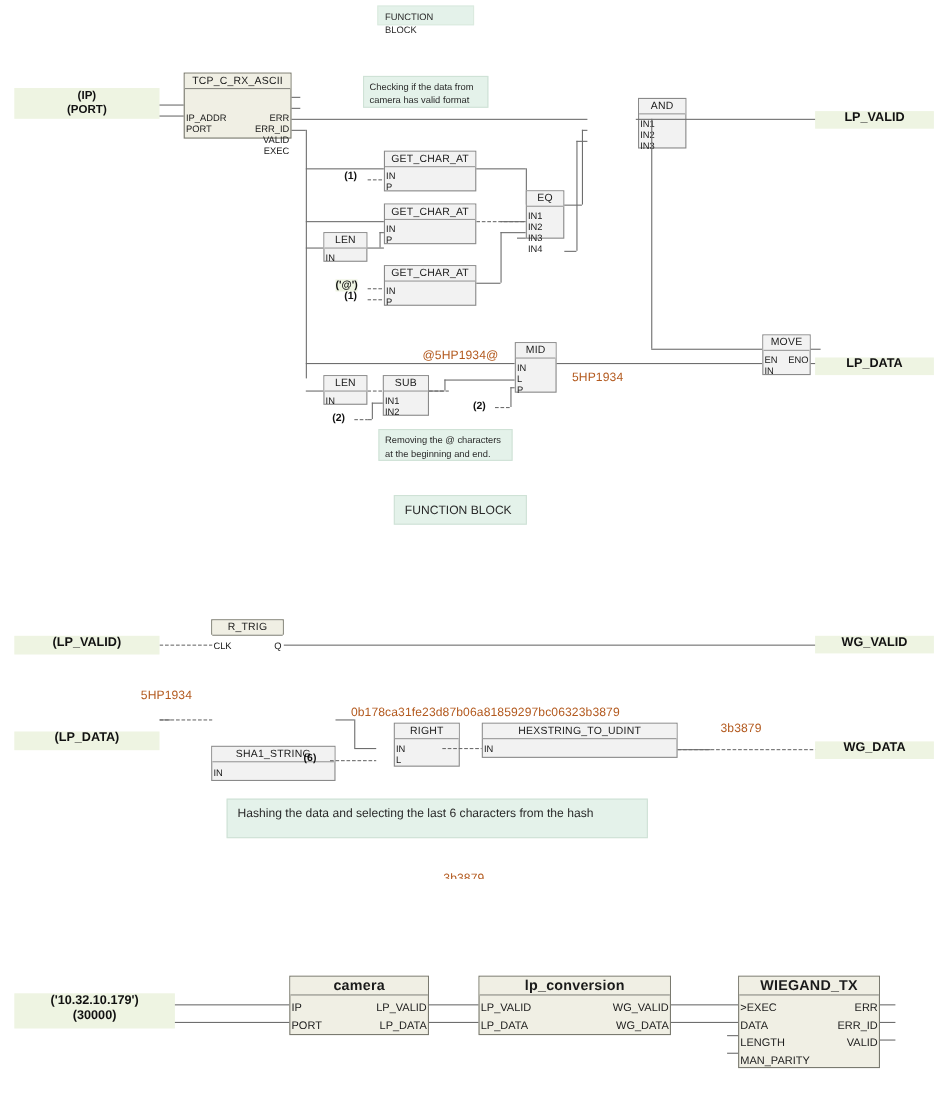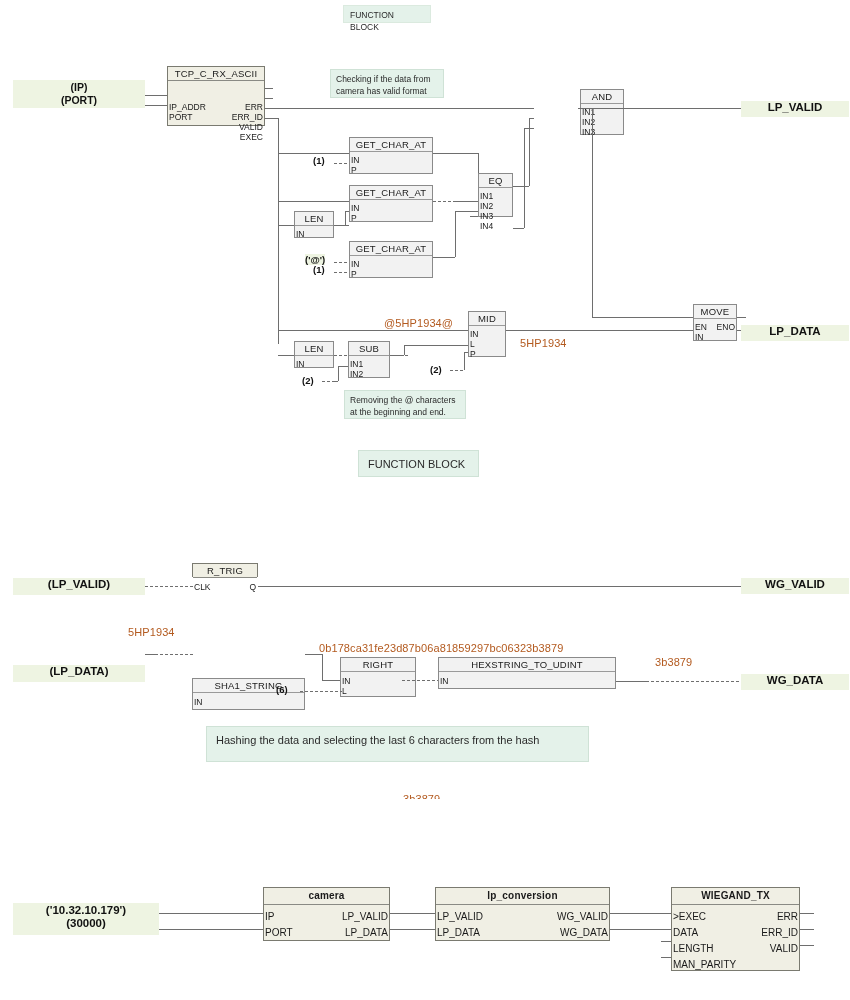--- a/index.html
+++ b/index.html
@@ -38,21 +38,21 @@
   .pin{
     position:absolute;
     font-size:8.5px;
     line-height:10px;
     white-space:nowrap;
   }
   .pin.l{left:1px;}
   .pin.r{right:1px;}
 
   
-  .fb.inst .fb-title{font-size:10px;font-weight:bold;height:16px;line-height:16px;}
+  .fb.inst .fb-title{font-size:13px;font-weight:bold;height:16px;line-height:16px;}
   .fb.inst .pin{font-size:10px;line-height:12px;font-weight:normal;}
 
   
   .var{
     position:absolute;
     background:#eef4e2;
     font-size:10.5px;
     font-weight:bold;
     line-height:13px;
     text-align:center;
@@ -322,21 +322,21 @@
     <div class="fb-body">
       <div class="pin l" style="top:4px;">IN</div>
     </div>
   </div>
   <div class="mon" style="left:319px;top:626px;margin-top:16px;">0b178ca31fe23d87b06a81859297bc06323b3879</div>
 
   <div class="w wh" style="left:305px;top:654px;width:17px;"></div>
   <div class="w wv" style="left:322px;top:654px;height:26px;"></div>
   <div class="w wh" style="left:322px;top:680px;width:20px;"></div>
 
-  <div class="fb grey" style="left:340px;top:657px;width:76px;height:40px;">
+  <div class="fb grey" style="left:358px;top:657px;width:60px;height:40px;">
     <div class="fb-title">RIGHT</div>
     <div class="fb-body">
       <div class="pin l" style="top:4px;">IN</div>
       <div class="pin l" style="top:14px;">L</div>
     </div>
   </div>
   <div class="konst" style="left:276px;top:684px;">(6)</div>
   <div class="wd" style="left:300px;top:691px;width:42px;"></div>
 
   <div class="wd" style="left:402px;top:680px;width:36px;"></div>

